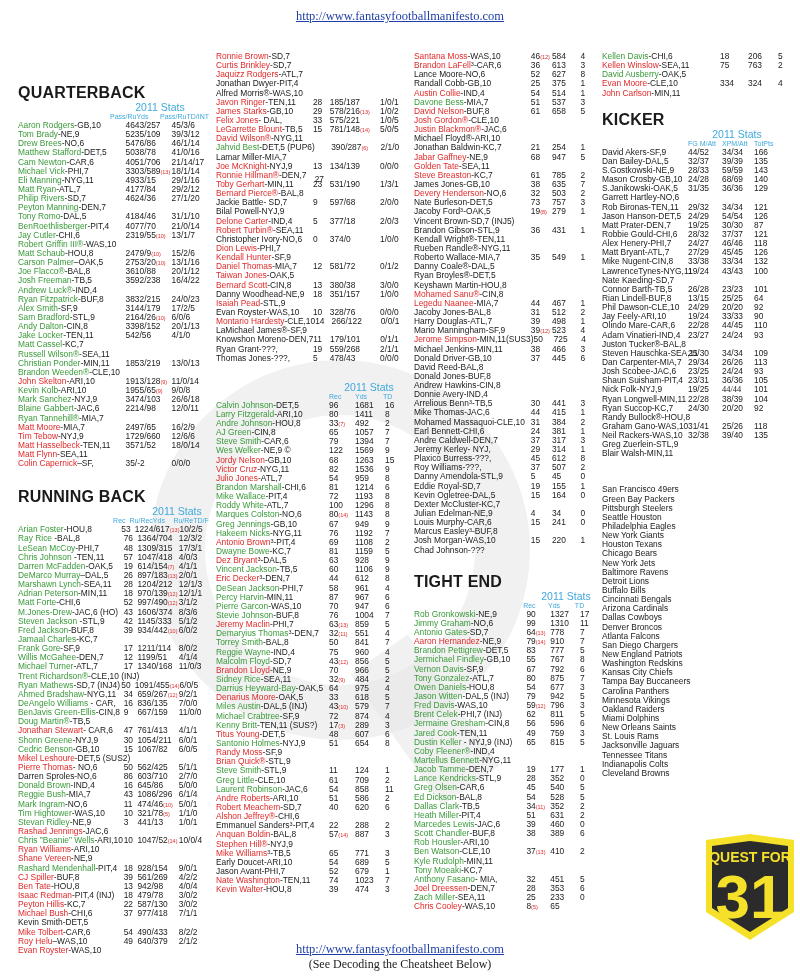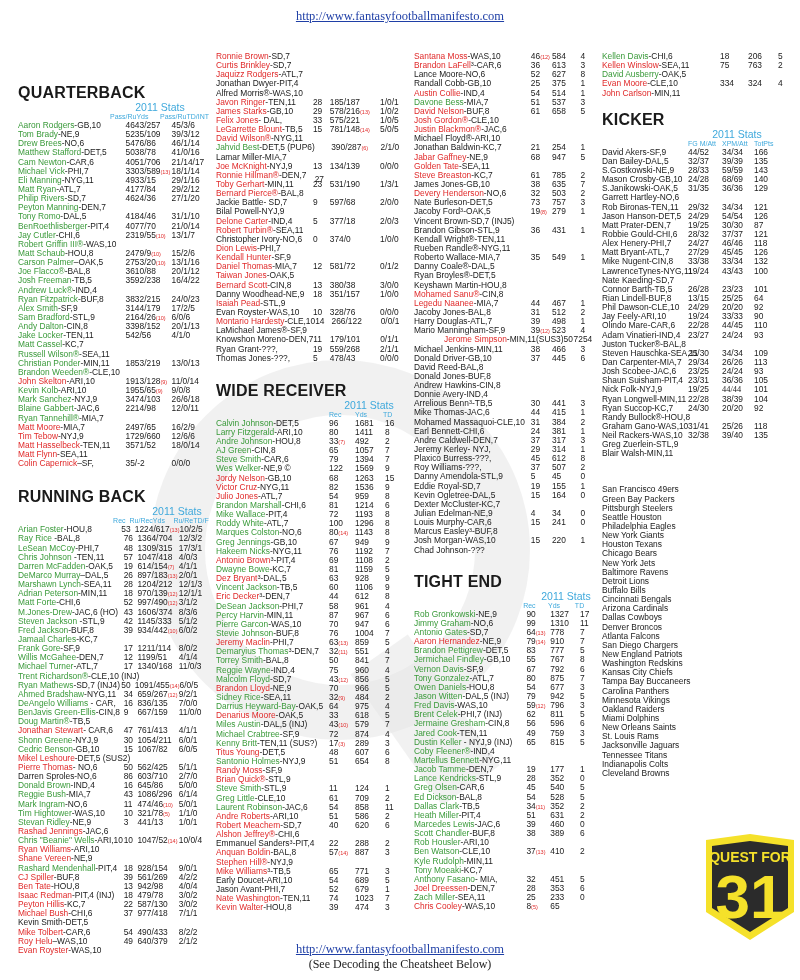--- a/index.html
+++ b/index.html
@@ -730,21 +730,20 @@
         <span class="c" style="width: 30px;"><span>2/1/1</span></span>
       </div>
       <div class="row">
         <span class="c name" style="width: 104px;"><span class="k">Thomas Jones</span><span class="team">-???,</span></span>
         <span class="c" style="width: 18px;"><span>5</span></span>
         <span class="c" style="width: 54px;"><span>478/43</span></span>
         <span class="c" style="width: 30px;"><span>0/0/0</span></span>
       </div>
     </div>
   <div style="height:19px"></div>
-  <div class="section-title">WIDE RECEIVER</div>
   <div id="wr-block">
       <div class="stats-title" style="margin-left: 113px; width: 80px;">2011 Stats</div>
       <div class="hdr">
         <span class="c" style="width: 113px;"></span>
         <span class="c" style="width: 26px;">Rec</span>
         <span class="c" style="width: 28px;">Yds</span>
         <span class="c" style="width: 20px;">TD</span>
       </div>
       <div class="row">
         <span class="c name" style="width: 113px;"><span class="g">Calvin Johnson</span><span class="team">-DET,5</span></span>
@@ -1255,21 +1254,21 @@
         <span class="c" style="width: 30px;"><span>498</span></span>
         <span class="c" style="width: 14px;"><span>1</span></span>
       </div>
       <div class="row">
         <span class="c name" style="width: 122px;"><span class="k">Mario Manningham</span><span class="team">-SF,9</span></span>
         <span class="c" style="width: 22px;"><span>39</span><span class="note">(12)</span></span>
         <span class="c" style="width: 30px;"><span>523</span></span>
         <span class="c" style="width: 14px;"><span>4</span></span>
       </div>
       <div class="row">
-        <span class="c name" style="width: 122px; margin-left: 30px;"><span class="r">Jerome Simpson</span><span class="team">-MIN,11(SUS3)</span></span>
+        <span class="c name" style="width: 122px;"><span class="r">Jerome Simpson</span><span class="team">-MIN,11(SUS3)</span></span>
         <span class="c" style="width: 22px;"><span>50</span></span>
         <span class="c" style="width: 30px;"><span>725</span></span>
         <span class="c" style="width: 14px;"><span>4</span></span>
       </div>
       <div class="row">
         <span class="c name" style="width: 122px;"><span class="k">Michael Jenkins</span><span class="team">-MIN,11</span></span>
         <span class="c" style="width: 22px;"><span>38</span></span>
         <span class="c" style="width: 30px;"><span>466</span></span>
         <span class="c" style="width: 14px;"><span>3</span></span>
       </div>

